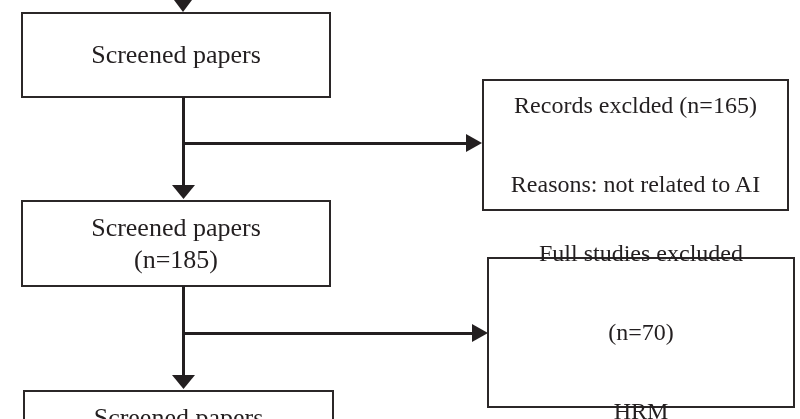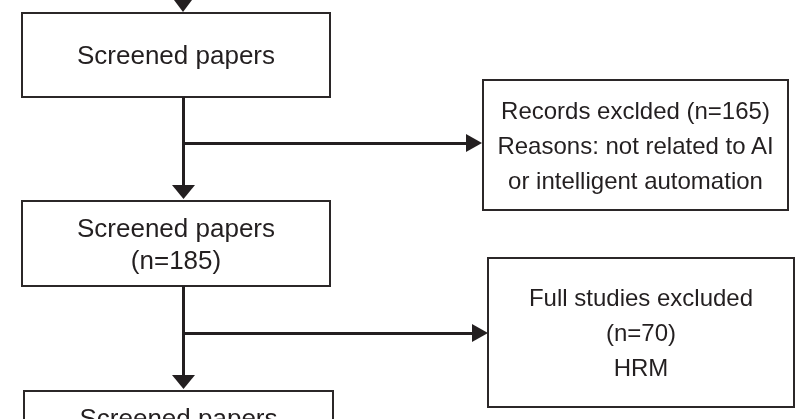--- a/index.html
+++ b/index.html
@@ -2,37 +2,37 @@
 <html><head>
 <meta charset="utf-8">
 <style>
   html, body { margin: 0; padding: 0; background: #ffffff; }
   .canvas {
     position: relative;
     width: 800px;
     height: 419px;
     background: #ffffff;
     overflow: hidden;
-    font-family: Liberation Sans, sans-serif;
+    font-family: Liberation Serif, serif;
     color: #231f20;
   }
   .fbox {
     position: absolute;
     box-sizing: border-box;
     border: 2px solid #2b2728;
     background: #ffffff;
     display: flex;
     flex-direction: column;
     justify-content: center;
     align-items: center;
     text-align: center;
   }
   .fbox .line { white-space: nowrap; }
   .left-box  { font-size: 26px; line-height: 32px; }
-  .right-box { font-size: 24px; line-height: 35px; }
+  .right-box { font-size: 24px; line-height: 35px; gap: 44px; }
   .bottom-box { justify-content: flex-start; padding-top: 10px; }
 
   .stem {
     position: absolute;
     background: #231f20;
   }
   .ah {
     position: absolute;
     background: #231f20;
   }
@@ -52,21 +52,20 @@
 
   <div class="stem" style="left:182px; top:97px; width:3px; height:90px;"></div>
   <div class="ah ah-down" style="left:172px; top:185px; width:23px; height:14px;"></div>
 
   <div class="stem" style="left:182px; top:142px; width:285px; height:3px;"></div>
   <div class="ah ah-right" style="left:466px; top:134px; width:16px; height:18px;"></div>
 
   <div class="fbox right-box" style="left:482px; top:79px; width:307px; height:132px;">
     <div class="line">Records exclded (n=165)</div>
     <div class="line">Reasons: not related to AI</div>
-    <div class="line">or intelligent automation</div>
   </div>
 
   <div class="fbox left-box" style="left:21px; top:200px; width:310px; height:87px;">
     <div class="line">Screened papers</div>
     <div class="line">(n=185)</div>
   </div>
 
   <div class="stem" style="left:182px; top:286px; width:3px; height:90px;"></div>
   <div class="ah ah-down" style="left:172px; top:375px; width:23px; height:14px;"></div>
 

